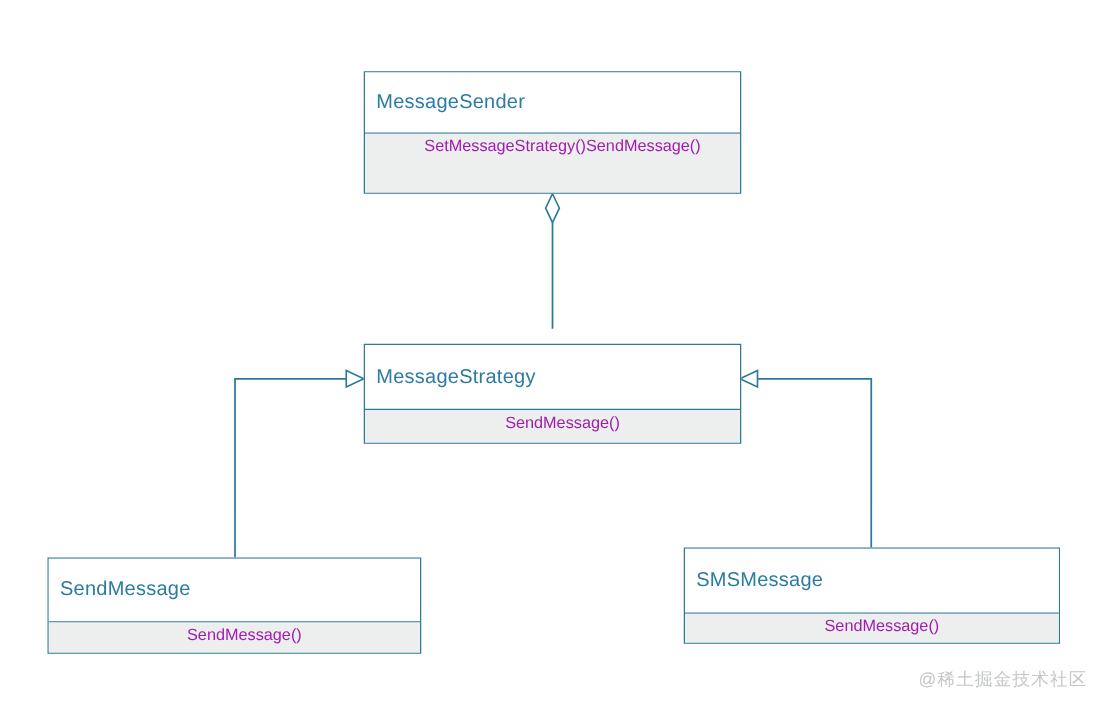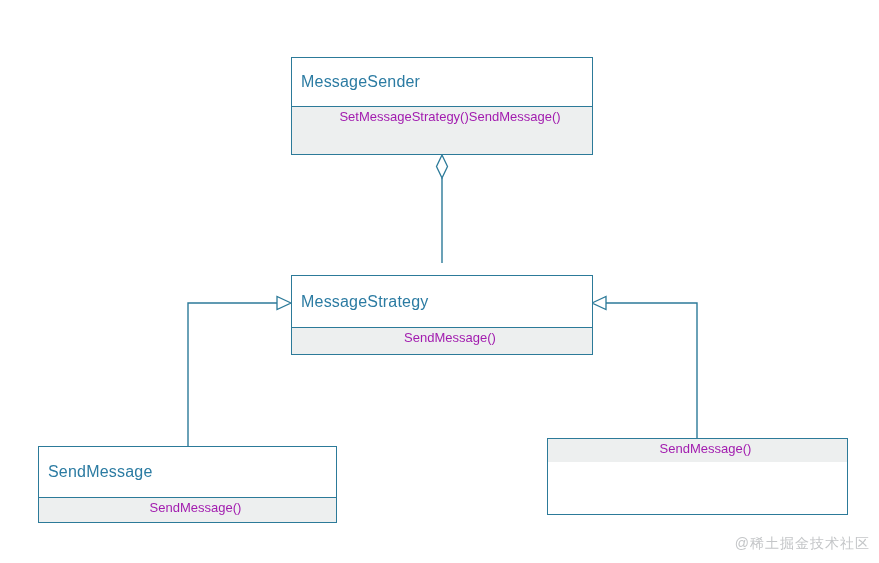--- a/index.html
+++ b/index.html
@@ -116,20 +116,23 @@
   <div class="class-box b3">
     <div class="class-header">
       <span>SendMessage</span>
     </div>
     <div class="class-methods">
       <div>SendMessage()</div>
     </div>
   </div>
 
   <div class="class-box b4">
+    <div class="class-header">
+      <span>SMSMessage</span>
+    </div>
     <div class="class-methods">
       <div>SendMessage()</div>
     </div>
   </div>
 
   <div class="watermark">@稀土掘金技术社区</div>
 
 </div>
 
 </body></html>

